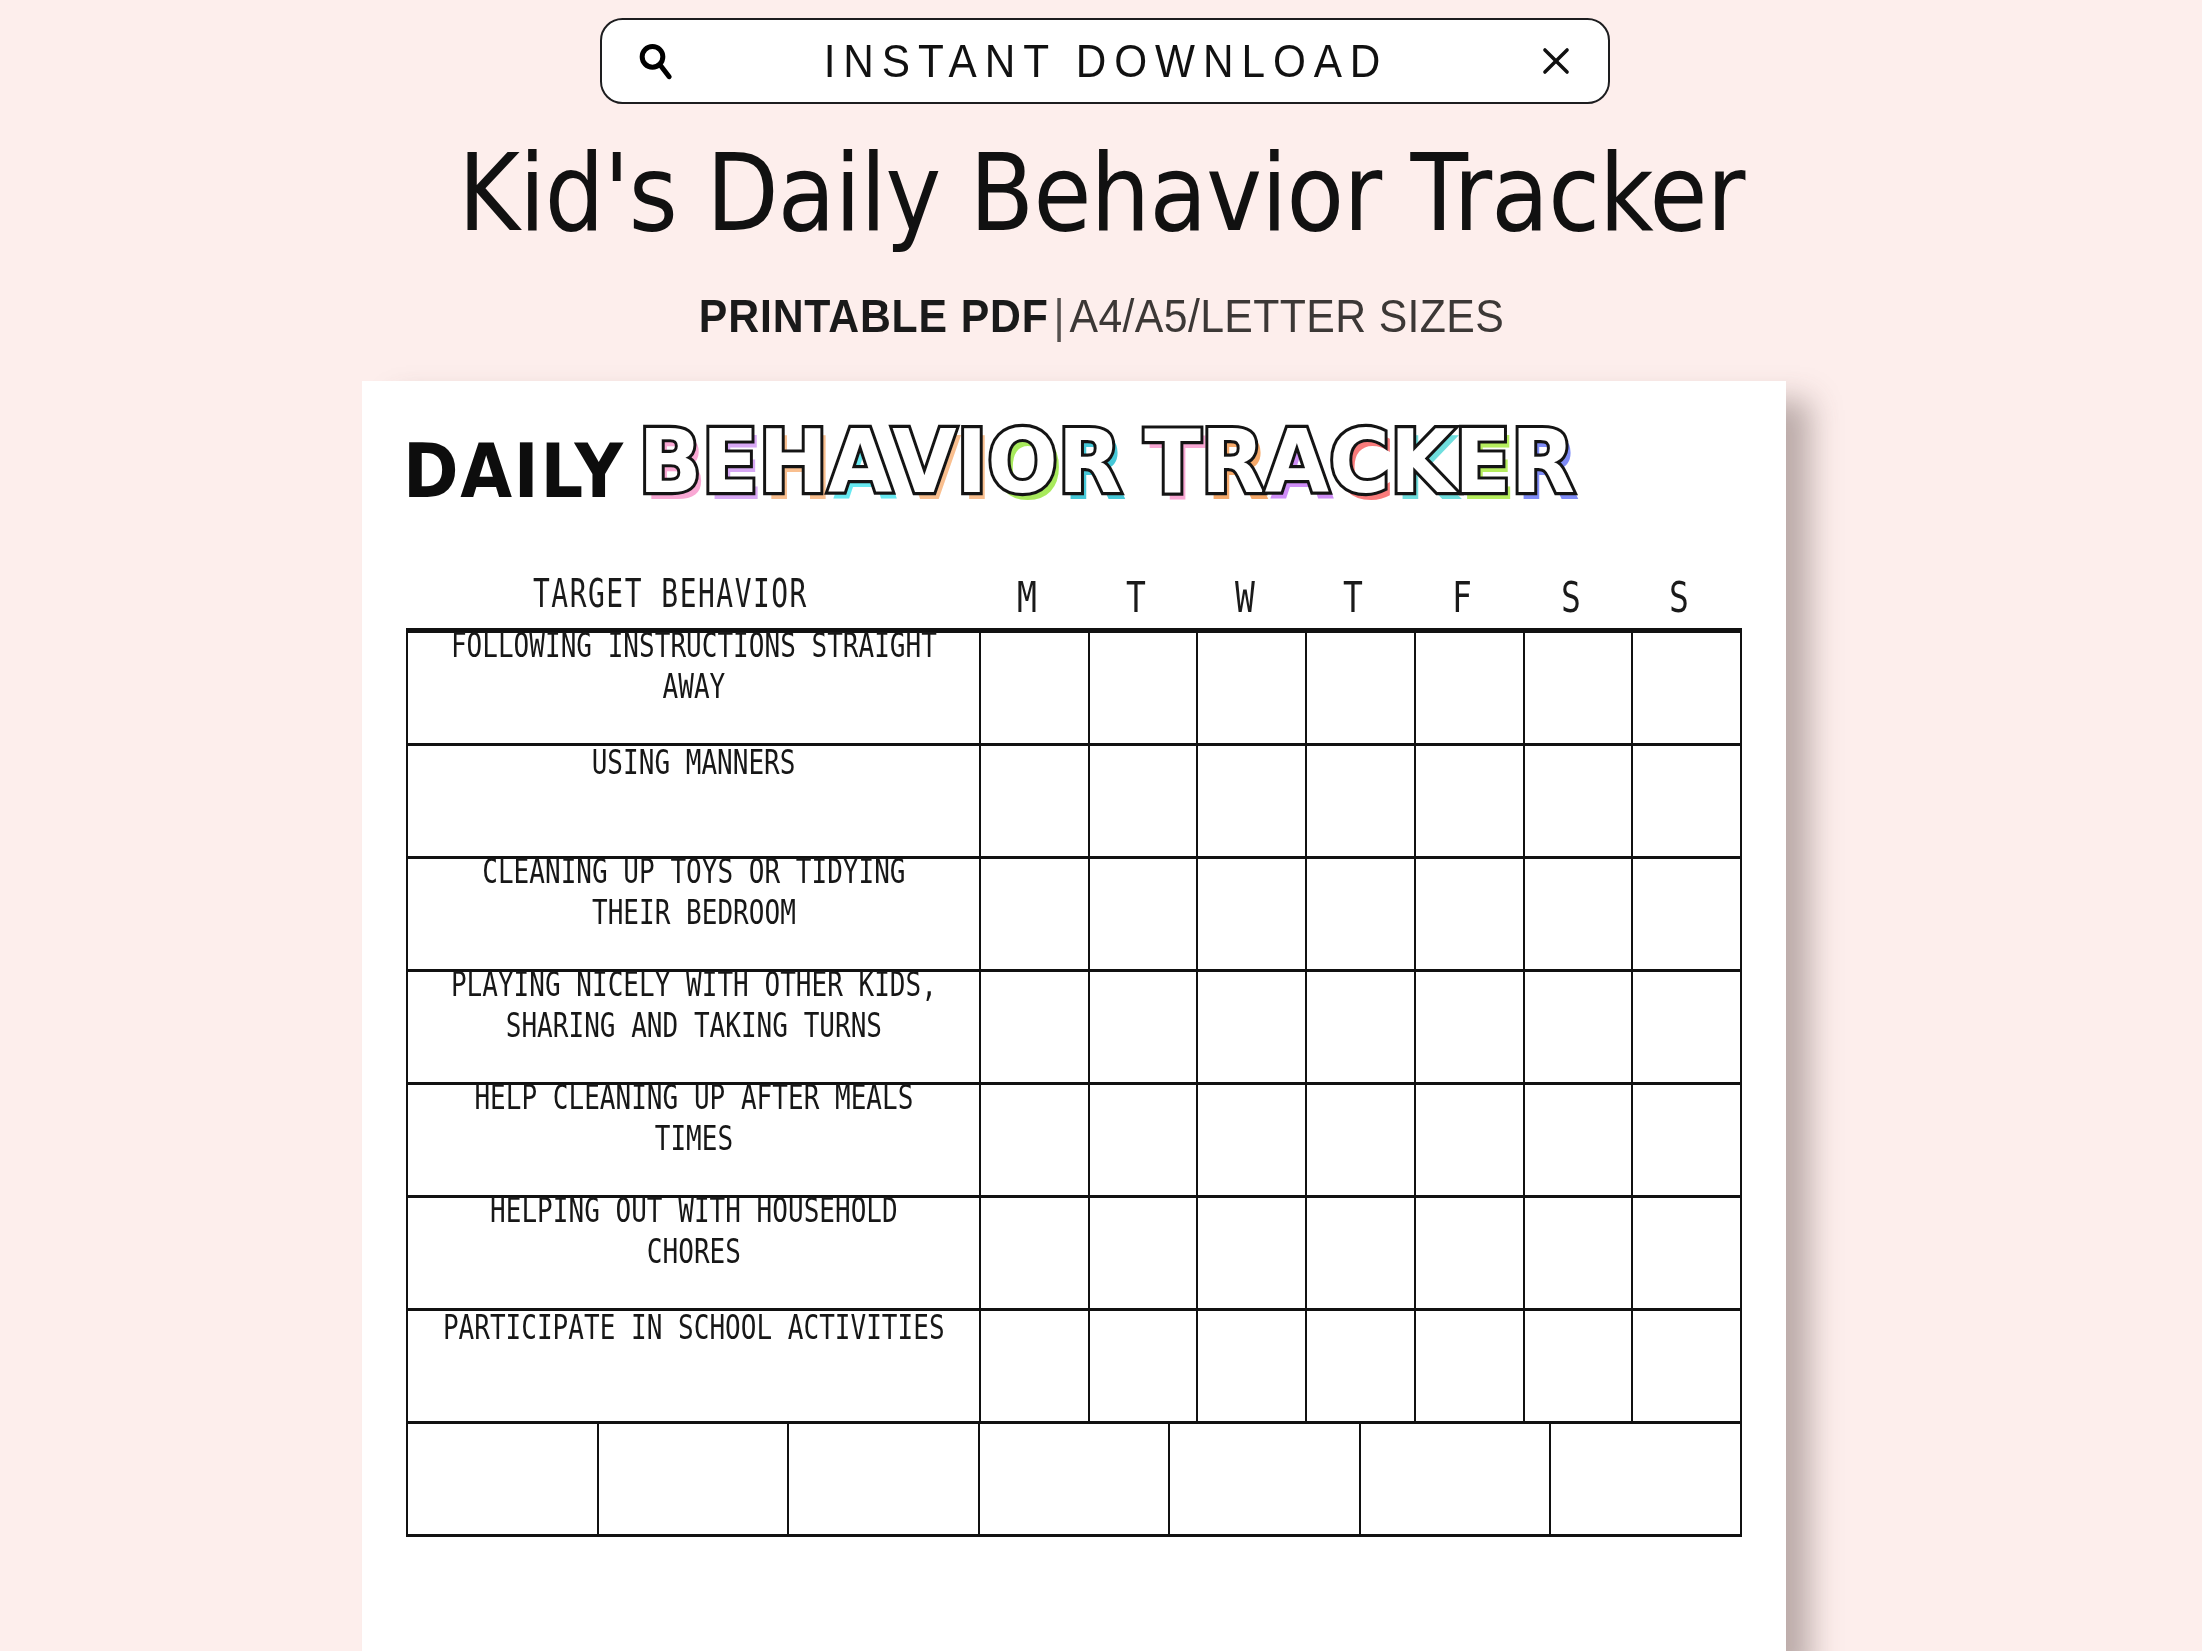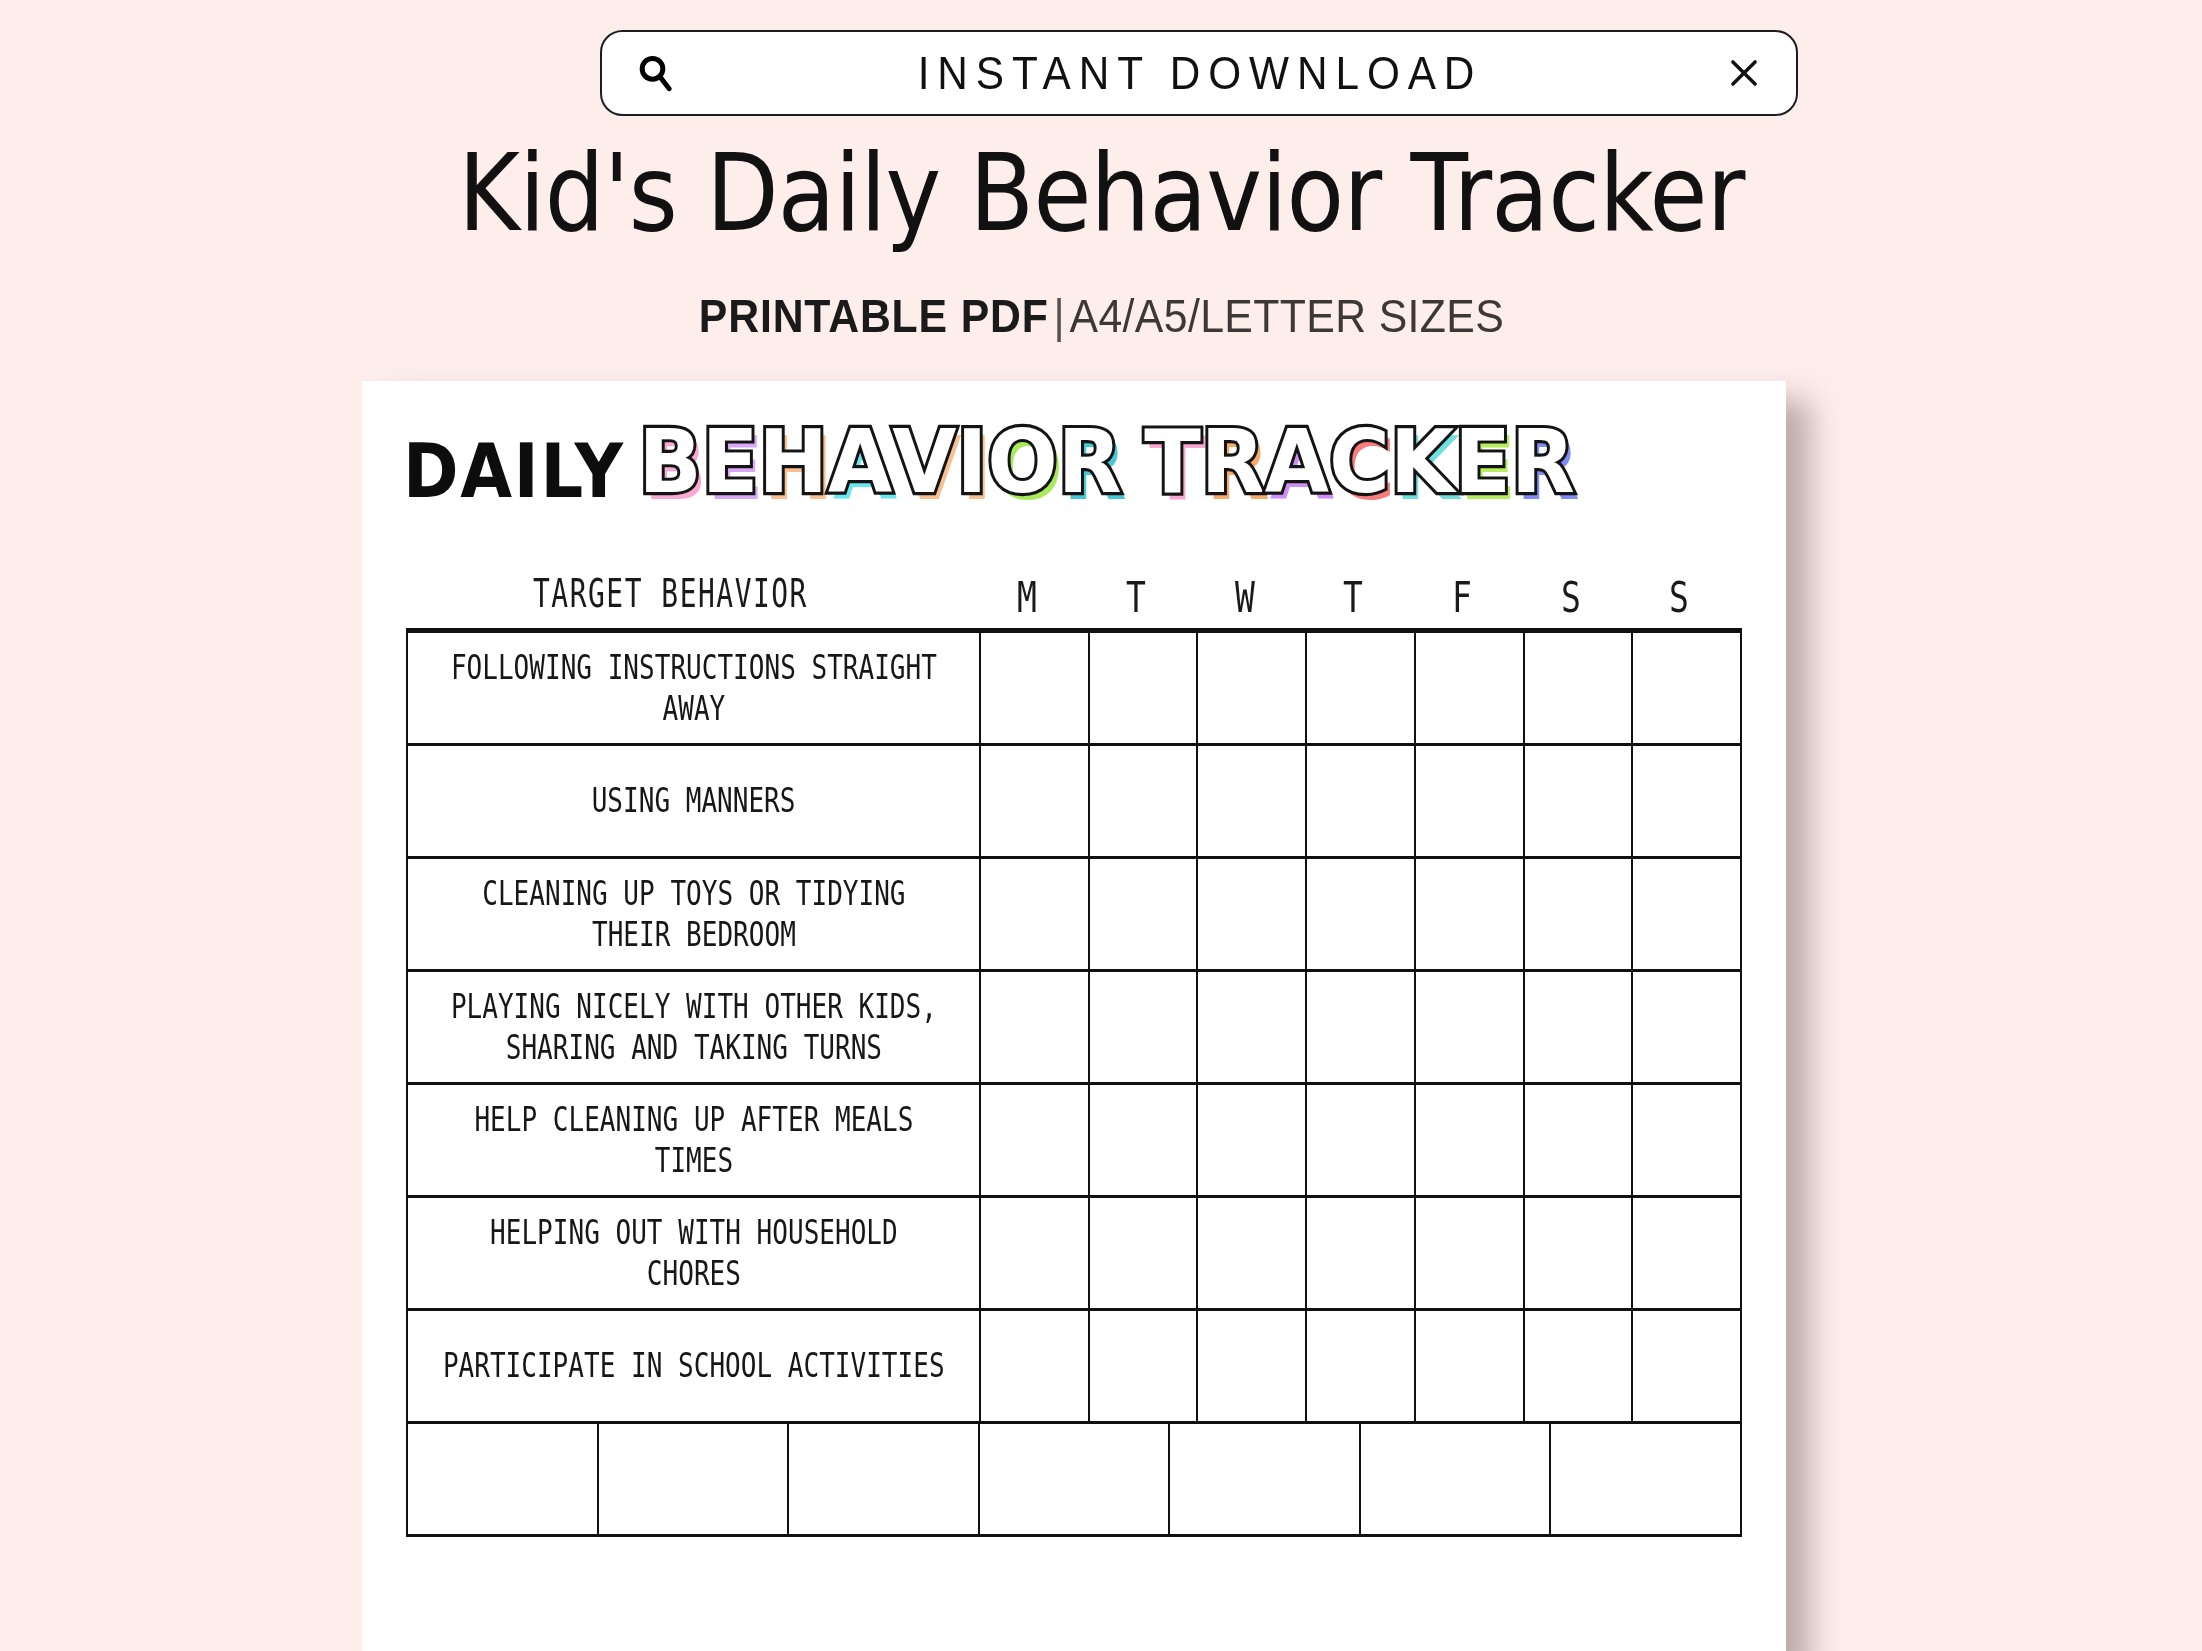--- a/index.html
+++ b/index.html
@@ -13,22 +13,22 @@
   body {
     background: #fdeeec;
     font-family: "Liberation Sans", sans-serif;
     position: relative;
   }
 
   
   .search-pill {
     position: absolute;
     left: 600px;
-    top: 30px;
-    width: 1198px;
+    top: 18px;
+    width: 1010px;
     height: 86px;
     background: #ffffff;
     border: 2.6px solid #1d1d1f;
     border-radius: 22.4px;
     display: flex;
     align-items: center;
     padding: 0 33px;
   }
   .search-icon {
     width: 40px;
@@ -194,21 +194,21 @@
   .grid-row {
     display: flex;
     height: 113px;
     border-bottom: 3.4px solid #111;
   }
   .cell-behavior {
     width: 573px;
     flex: 0 0 573px;
     border-right: 2.6px solid #111;
     display: flex;
-    align-items: center;
+    align-items: flex-start;
     justify-content: center;
     text-align: center;
     padding: 0 8.6px;
     font-family: "DejaVu Sans Mono", monospace;
     font-size: 28px;
     letter-spacing: 0px;
     line-height: 1.18;
     color: #171717;
     transform-origin: center;
   }

